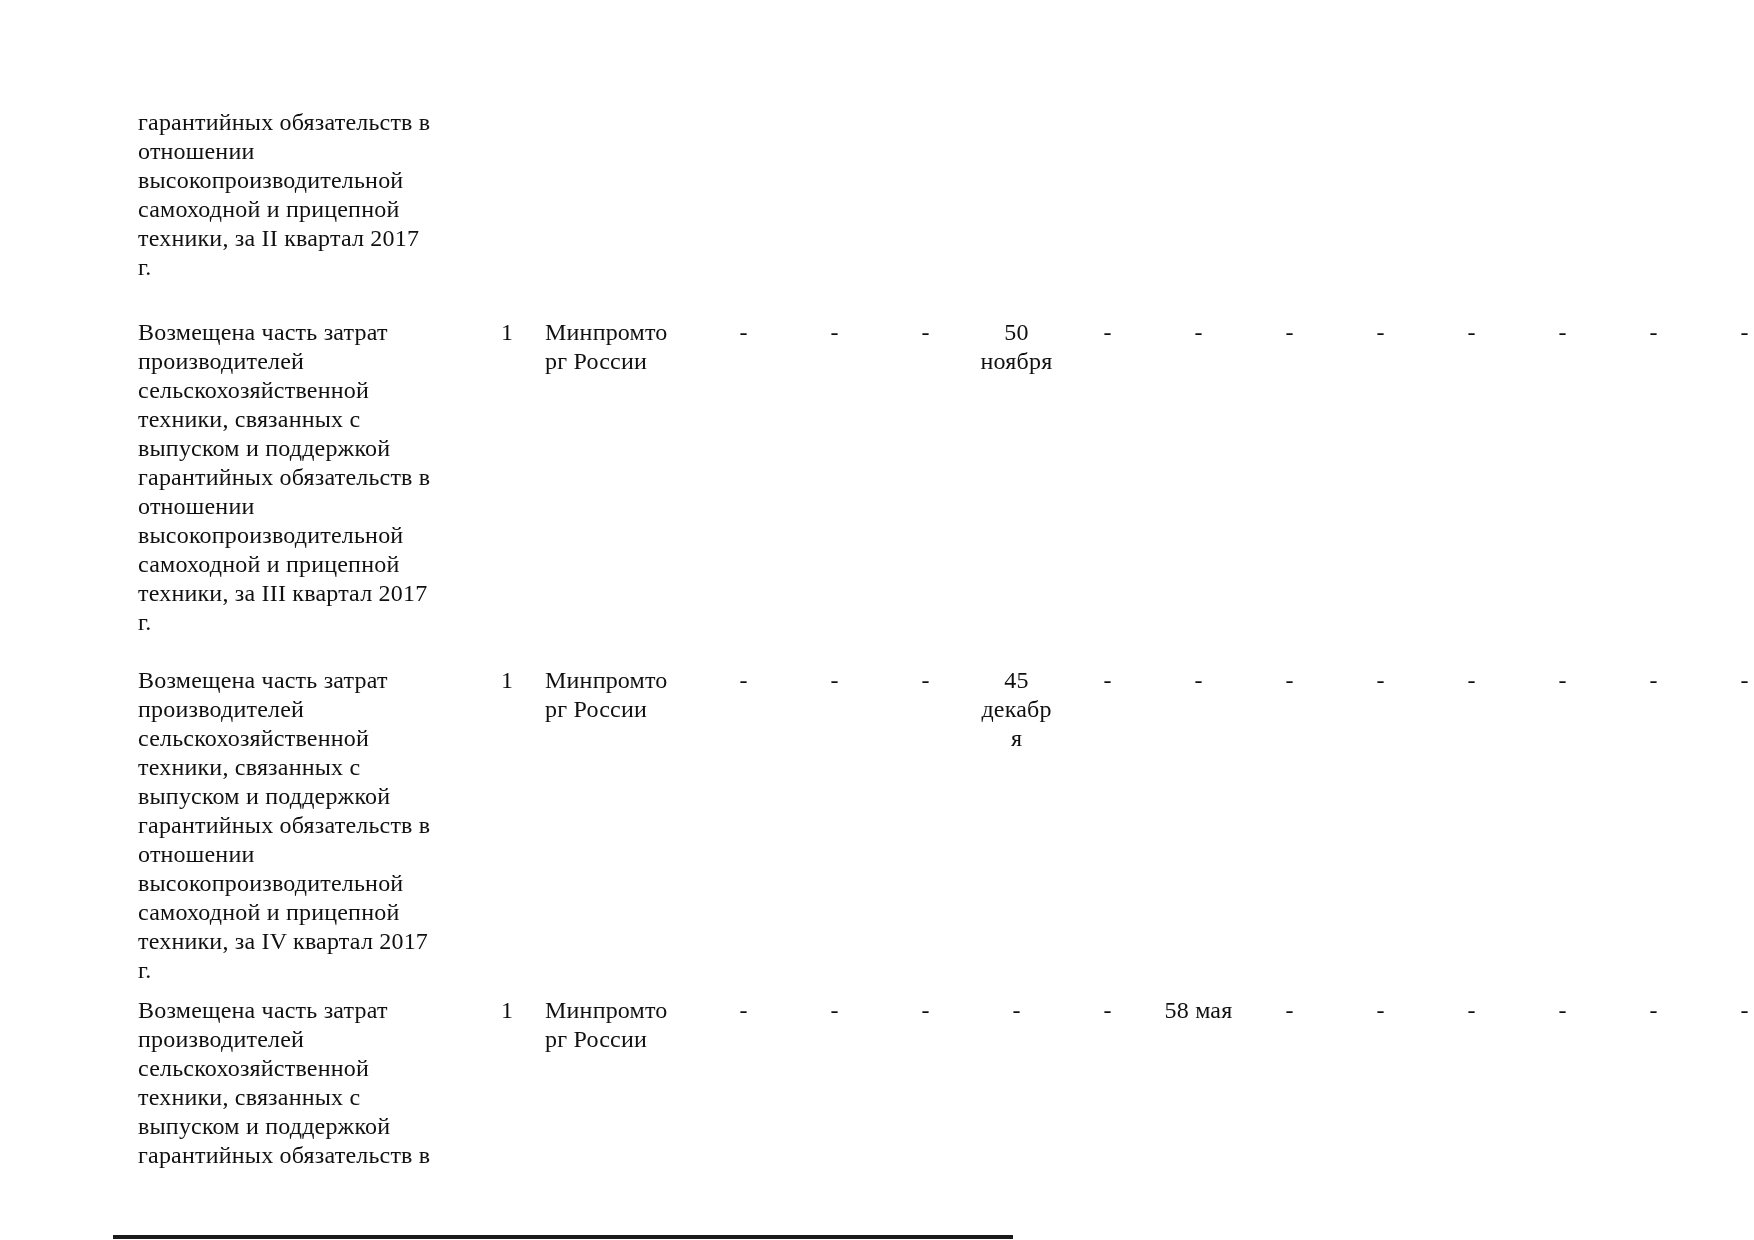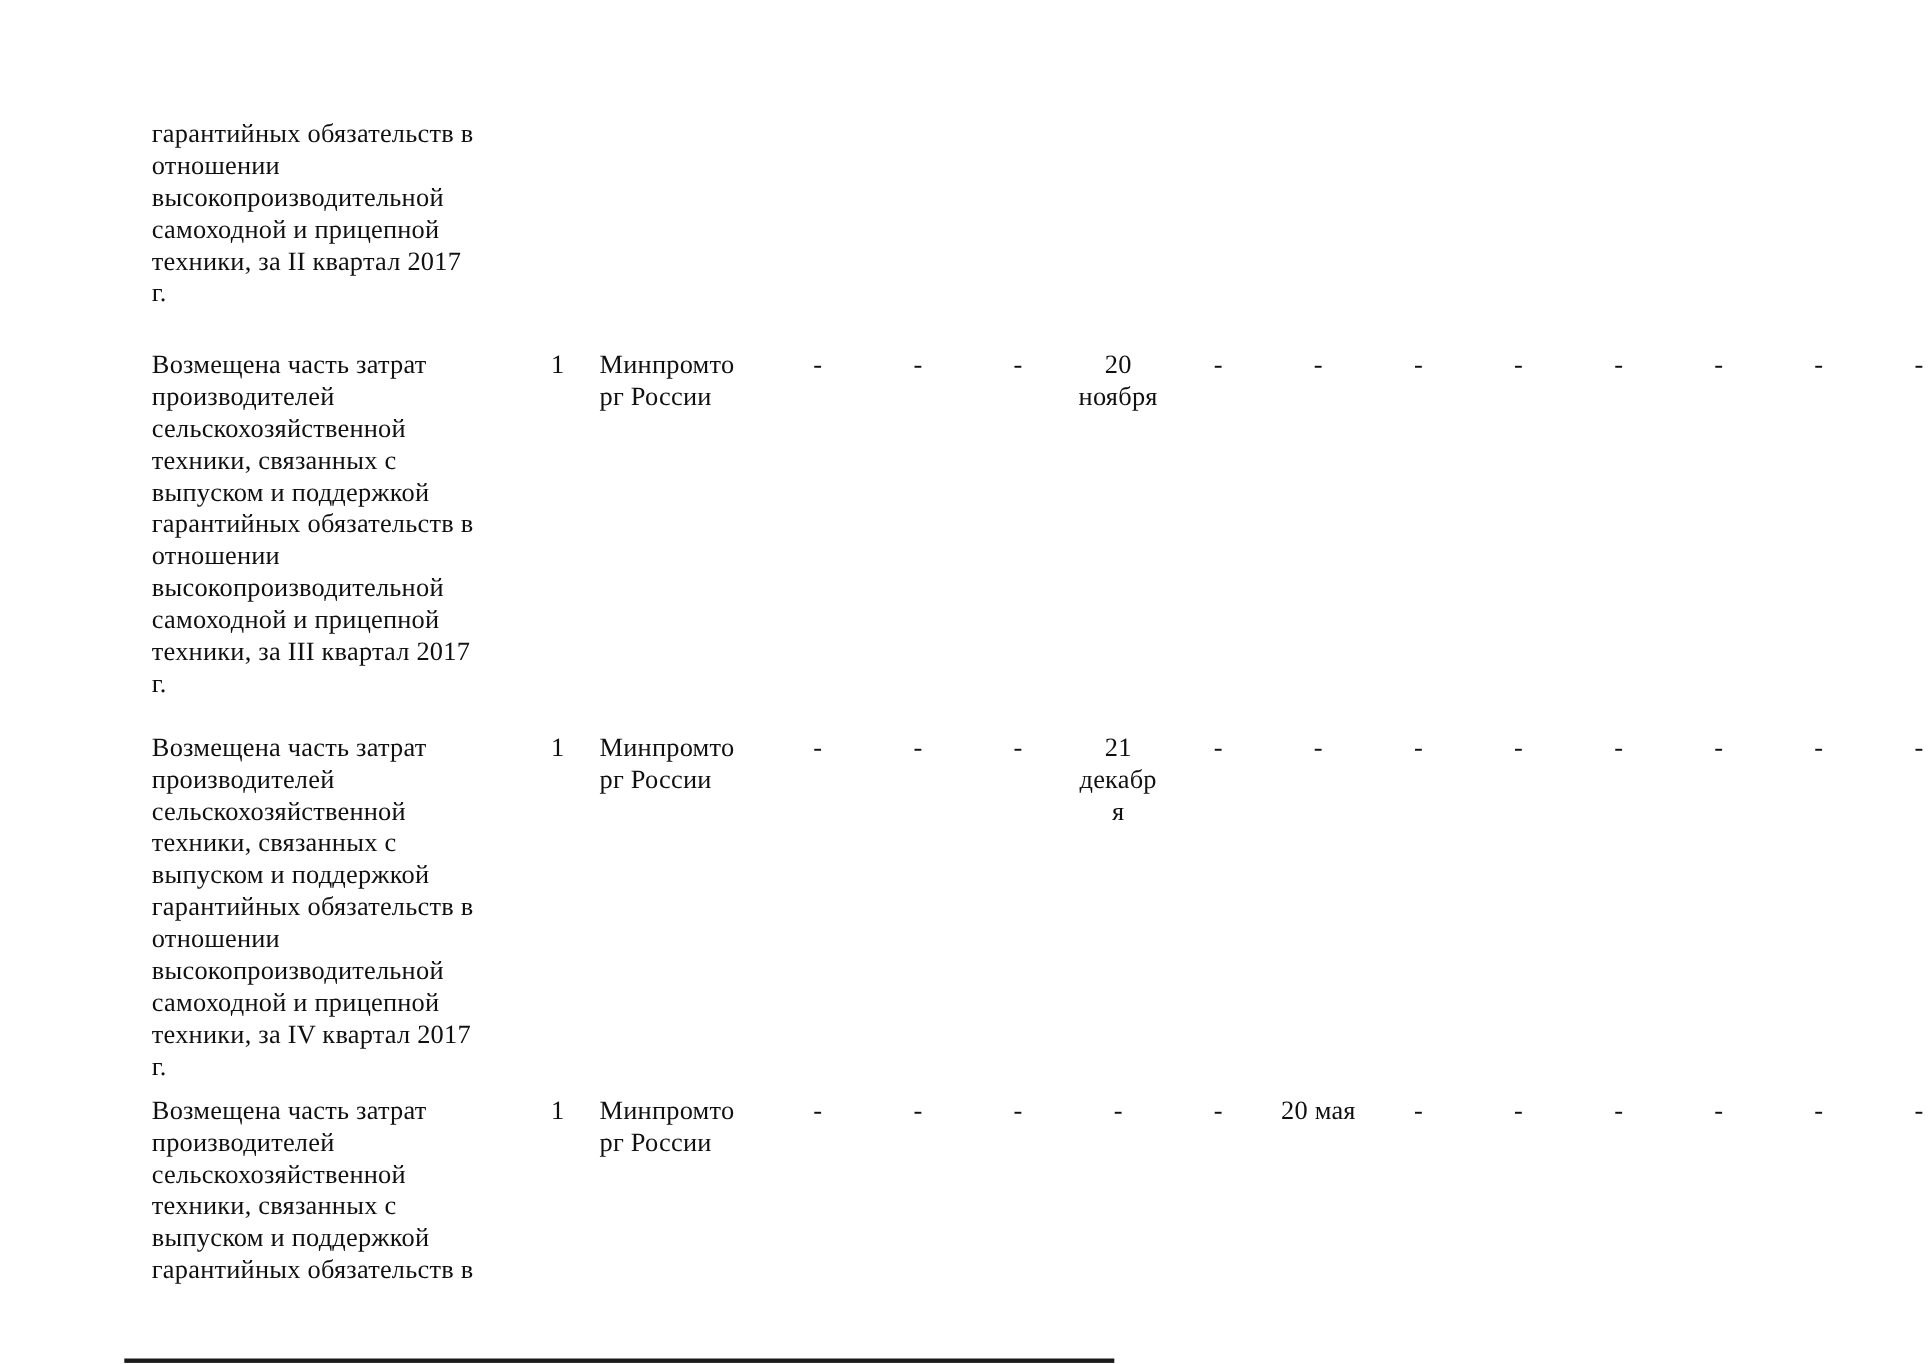--- a/index.html
+++ b/index.html
@@ -57,21 +57,21 @@
 высокопроизводительной
 самоходной и прицепной
 техники, за III квартал 2017
 г.</div>
     <div class="cell col-num">1</div>
     <div class="cell col-exec">Минпромто
 рг России</div>
     <div class="cell ncol n1">-</div>
     <div class="cell ncol n2">-</div>
     <div class="cell ncol n3">-</div>
-    <div class="cell ncol n4">20
+    <div class="cell ncol n4">50
 ноября</div>
     <div class="cell ncol n5">-</div>
     <div class="cell ncol n6">-</div>
     <div class="cell ncol n7">-</div>
     <div class="cell ncol n8">-</div>
     <div class="cell ncol n9">-</div>
     <div class="cell ncol n10">-</div>
     <div class="cell ncol n11">-</div>
     <div class="cell ncol n12">-</div>
   </div>
@@ -87,21 +87,21 @@
 высокопроизводительной
 самоходной и прицепной
 техники, за IV квартал 2017
 г.</div>
     <div class="cell col-num">1</div>
     <div class="cell col-exec">Минпромто
 рг России</div>
     <div class="cell ncol n1">-</div>
     <div class="cell ncol n2">-</div>
     <div class="cell ncol n3">-</div>
-    <div class="cell ncol n4">21
+    <div class="cell ncol n4">45
 декабр
 я</div>
     <div class="cell ncol n5">-</div>
     <div class="cell ncol n6">-</div>
     <div class="cell ncol n7">-</div>
     <div class="cell ncol n8">-</div>
     <div class="cell ncol n9">-</div>
     <div class="cell ncol n10">-</div>
     <div class="cell ncol n11">-</div>
     <div class="cell ncol n12">-</div>
@@ -115,21 +115,21 @@
 выпуском и поддержкой
 гарантийных обязательств в</div>
     <div class="cell col-num">1</div>
     <div class="cell col-exec">Минпромто
 рг России</div>
     <div class="cell ncol n1">-</div>
     <div class="cell ncol n2">-</div>
     <div class="cell ncol n3">-</div>
     <div class="cell ncol n4">-</div>
     <div class="cell ncol n5">-</div>
-    <div class="cell ncol n6">20 мая</div>
+    <div class="cell ncol n6">58 мая</div>
     <div class="cell ncol n7">-</div>
     <div class="cell ncol n8">-</div>
     <div class="cell ncol n9">-</div>
     <div class="cell ncol n10">-</div>
     <div class="cell ncol n11">-</div>
     <div class="cell ncol n12">-</div>
   </div>
 
   <div class="bottom-rule"></div>
 </div>

